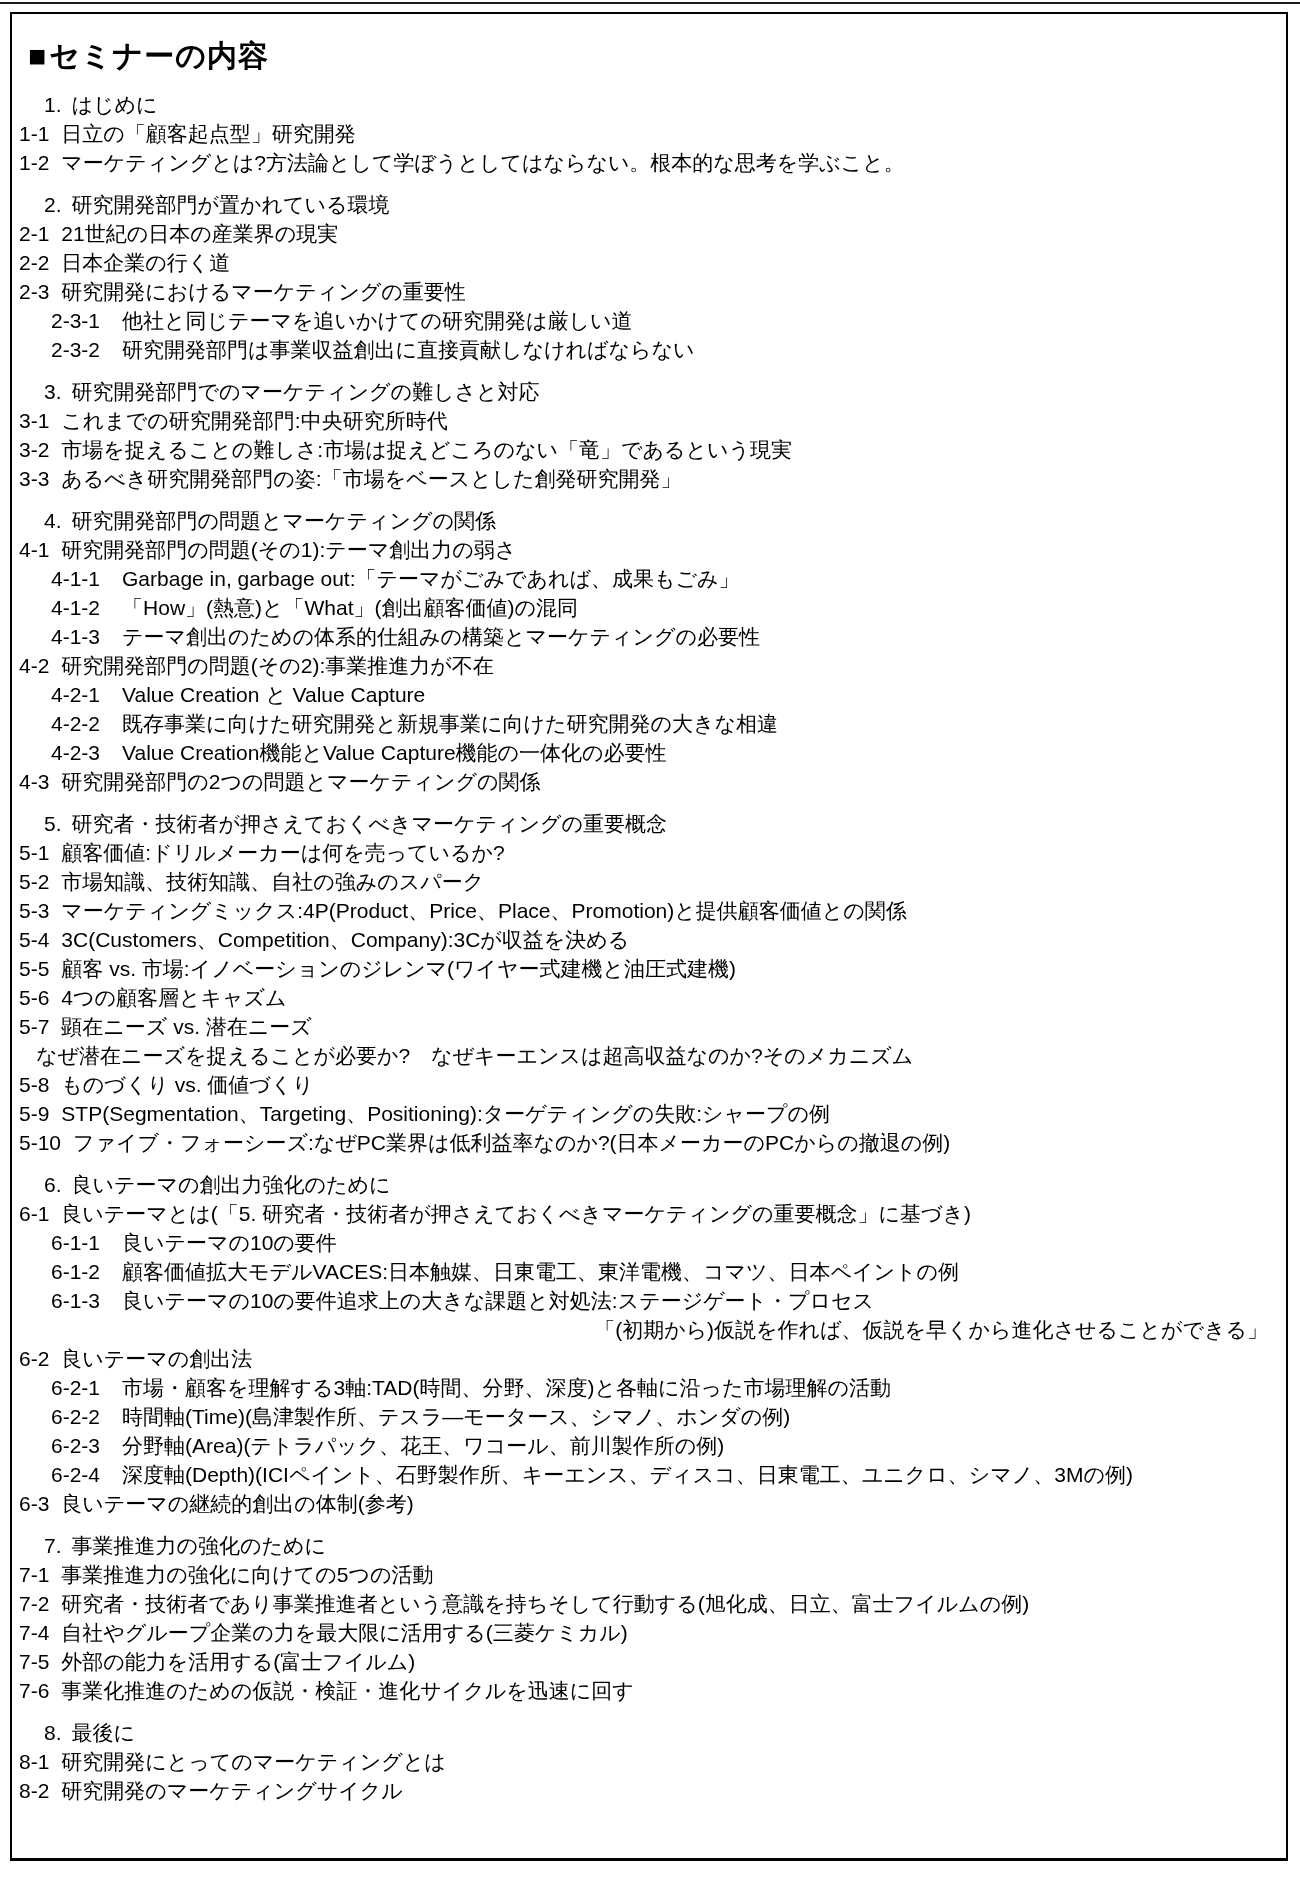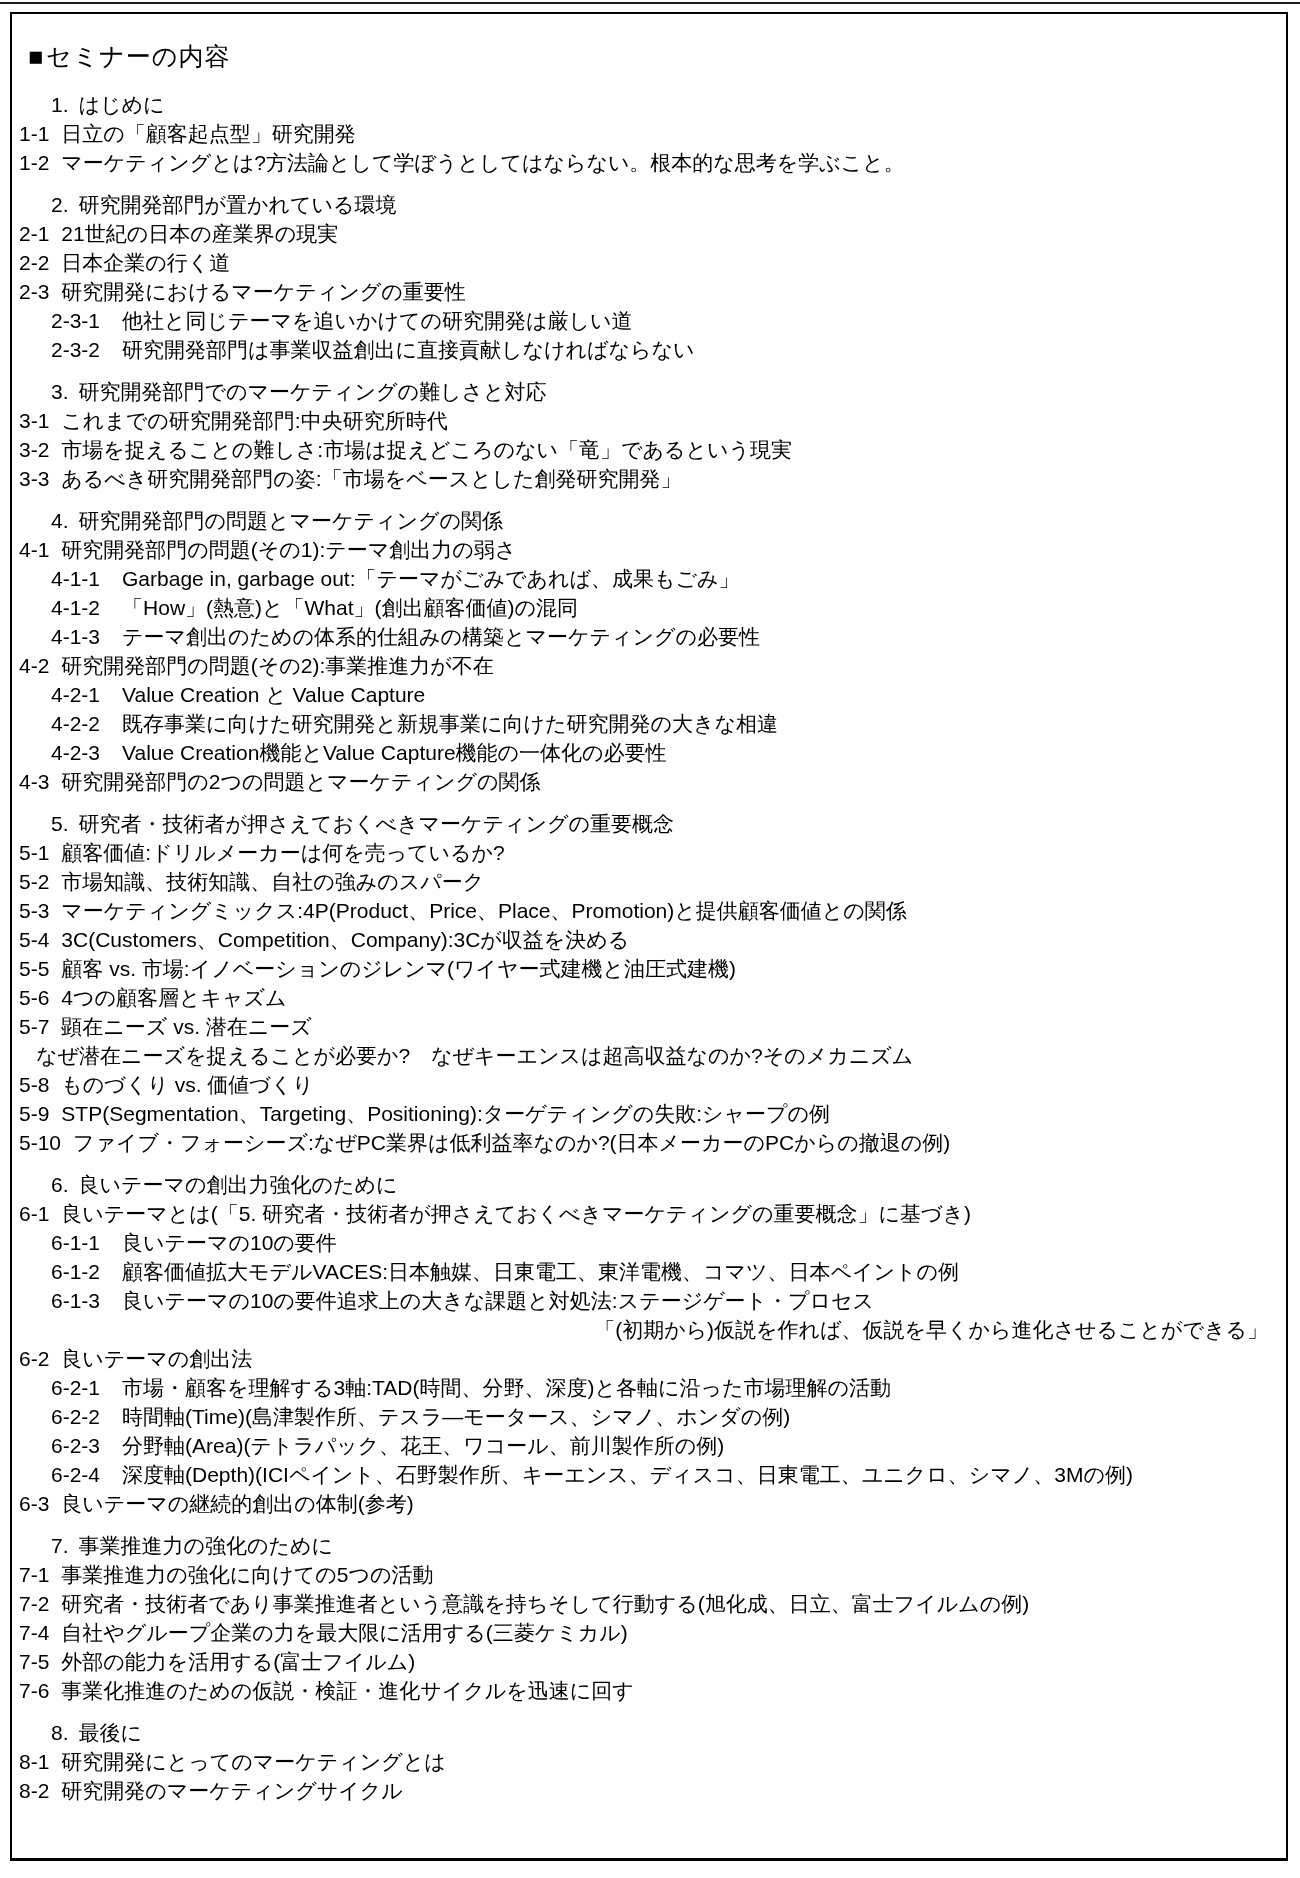--- a/index.html
+++ b/index.html
@@ -7,27 +7,27 @@
     position:relative; width:1300px; height:1878px; background:#ffffff;
     font-family:"Liberation Sans", sans-serif; color:#000;
   }
   .topline { position:absolute; top:2px; left:0; width:1300px; height:2px; background:#1a1a1a; }
   .frame {
     position:absolute; left:10px; top:12px; width:1278px; height:1849px;
     box-sizing:border-box; border:2px solid #000; border-bottom-width:3px;
     background:#fff; padding:12px 18px 0 0; overflow:hidden;
   }
   .doc-title {
-    margin:12px 0 16px 16px; font-size:25px; font-weight:normal;
+    margin:12px 0 16px 16px; font-size:30px; font-weight:bold;
     letter-spacing:1px; line-height:36px;
   }
   .doc-title .marker { margin-right:2px; }
   .section { margin:0 0 13px 0; }
   .line { font-size:21px; line-height:29px; white-space:nowrap; }
-  .ch { padding-left:16px;margin-left:23px; }
+  .ch { padding-left:32px; }
   .l2 { padding-left:7px; }
   .l3 { padding-left:39px; }
   .c1 { padding-left:24px; }
   .c2 { padding-left:190px;text-align:right; }
   .ch .lbl { margin-right:10px; }
   .l2 .lbl { margin-right:12px; }
   .l3 .lbl { margin-right:22px; }
 </style>
 </head>
 <body>

